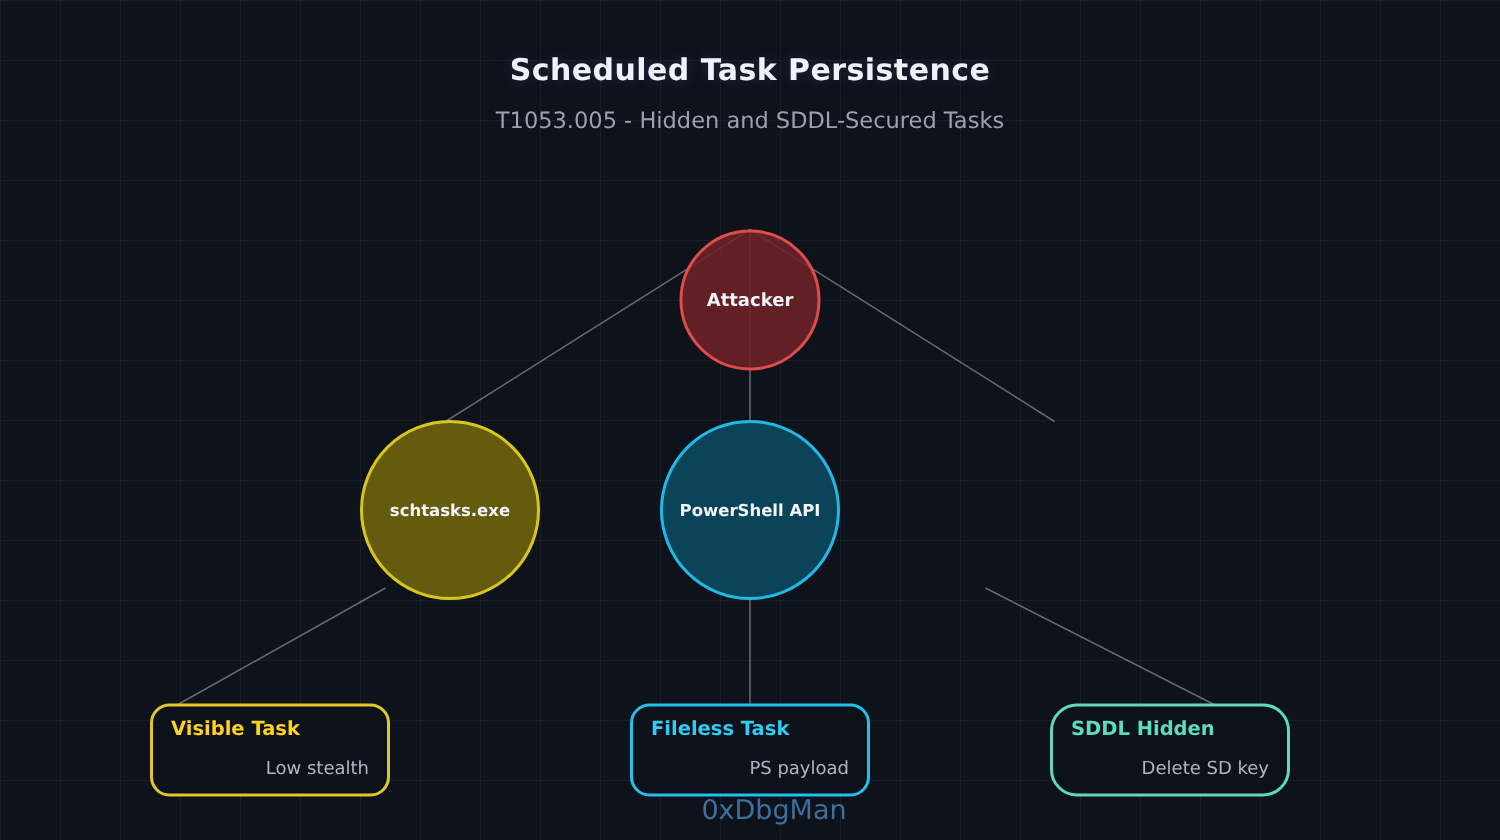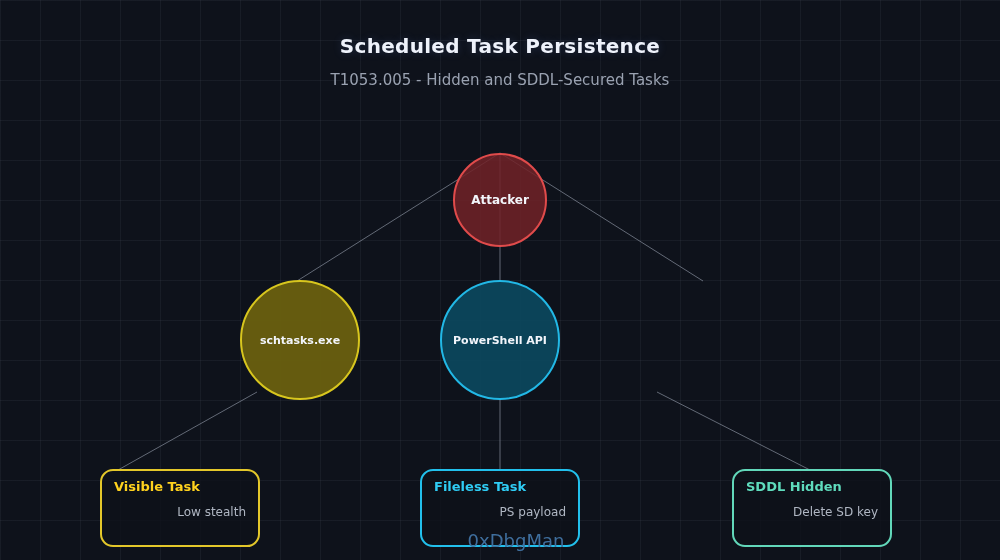--- a/index.html
+++ b/index.html
@@ -104,21 +104,21 @@
     left: 640px; top: 280px;
     width: 120px; height: 120px;
     background: rgba(23, 66, 62, 0.95);
     border: 2px solid #5fd9bb;
   }
 
   
   .outcome-box {
     position: absolute;
     width: 160px;
-    height: 78px;
+    height: 62px;
     box-sizing: border-box;
     border-radius: 13px;
     border: 2px solid #888;
     background: rgba(13, 17, 26, 0.82);
     padding: 8px 12px 16px 12px;
     z-index: 4;
   }
   .outcome-title {
     font-size: 13px;
     font-weight: bold;
@@ -130,21 +130,21 @@
     font-size: 12px;
     color: #b0b7c3;
     line-height: 14px;
     white-space: nowrap;
     text-align: right;
   }
   #box-visible { left: 100px; top: 469px; border-color: #e3c72a; }
   #box-visible .outcome-title { color: #ffd21e; }
   #box-fileless { left: 420px; top: 469px; border-color: #22c0ec; }
   #box-fileless .outcome-title { color: #2fcdf5; }
-  #box-sddl { left: 732px; top: 469px; border-color: #62d8ba; }
+  #box-sddl { left: 700px; top: 469px; border-color: #62d8ba; border-radius: 18px; }
   #box-sddl .outcome-title { color: #5fdcbd; }
 
   
   #watermark {
     position: absolute;
     left: 16px;
     top: 530px;
     width: 1000px;
     text-align: center;
     font-size: 18px;

